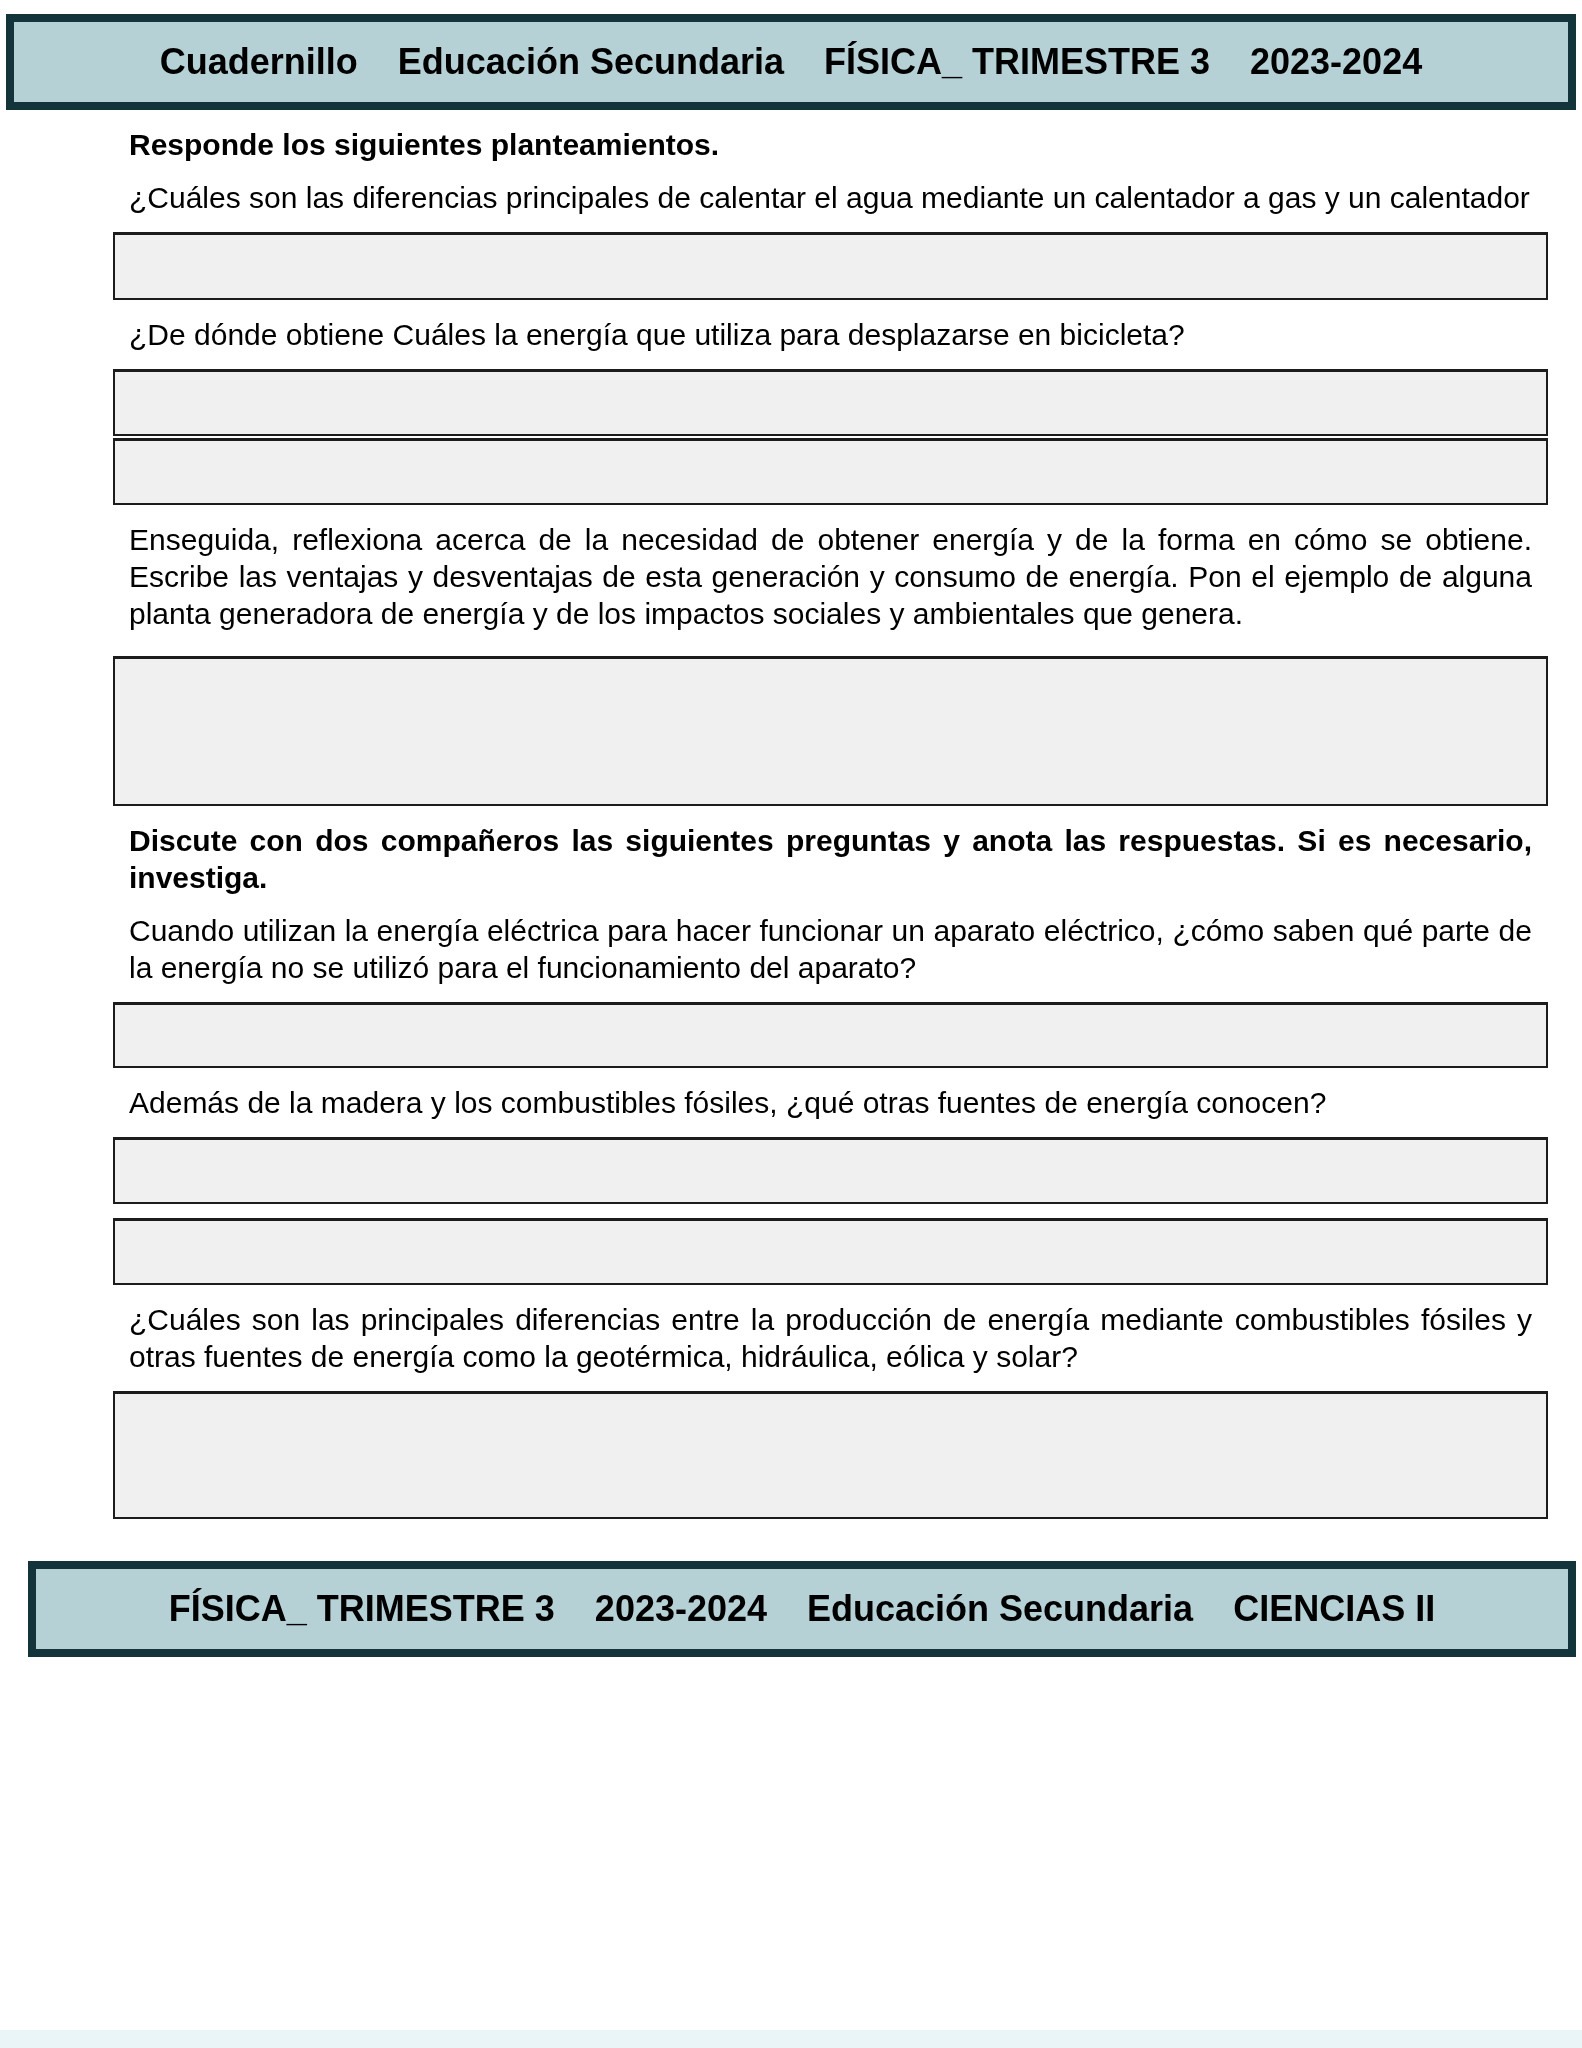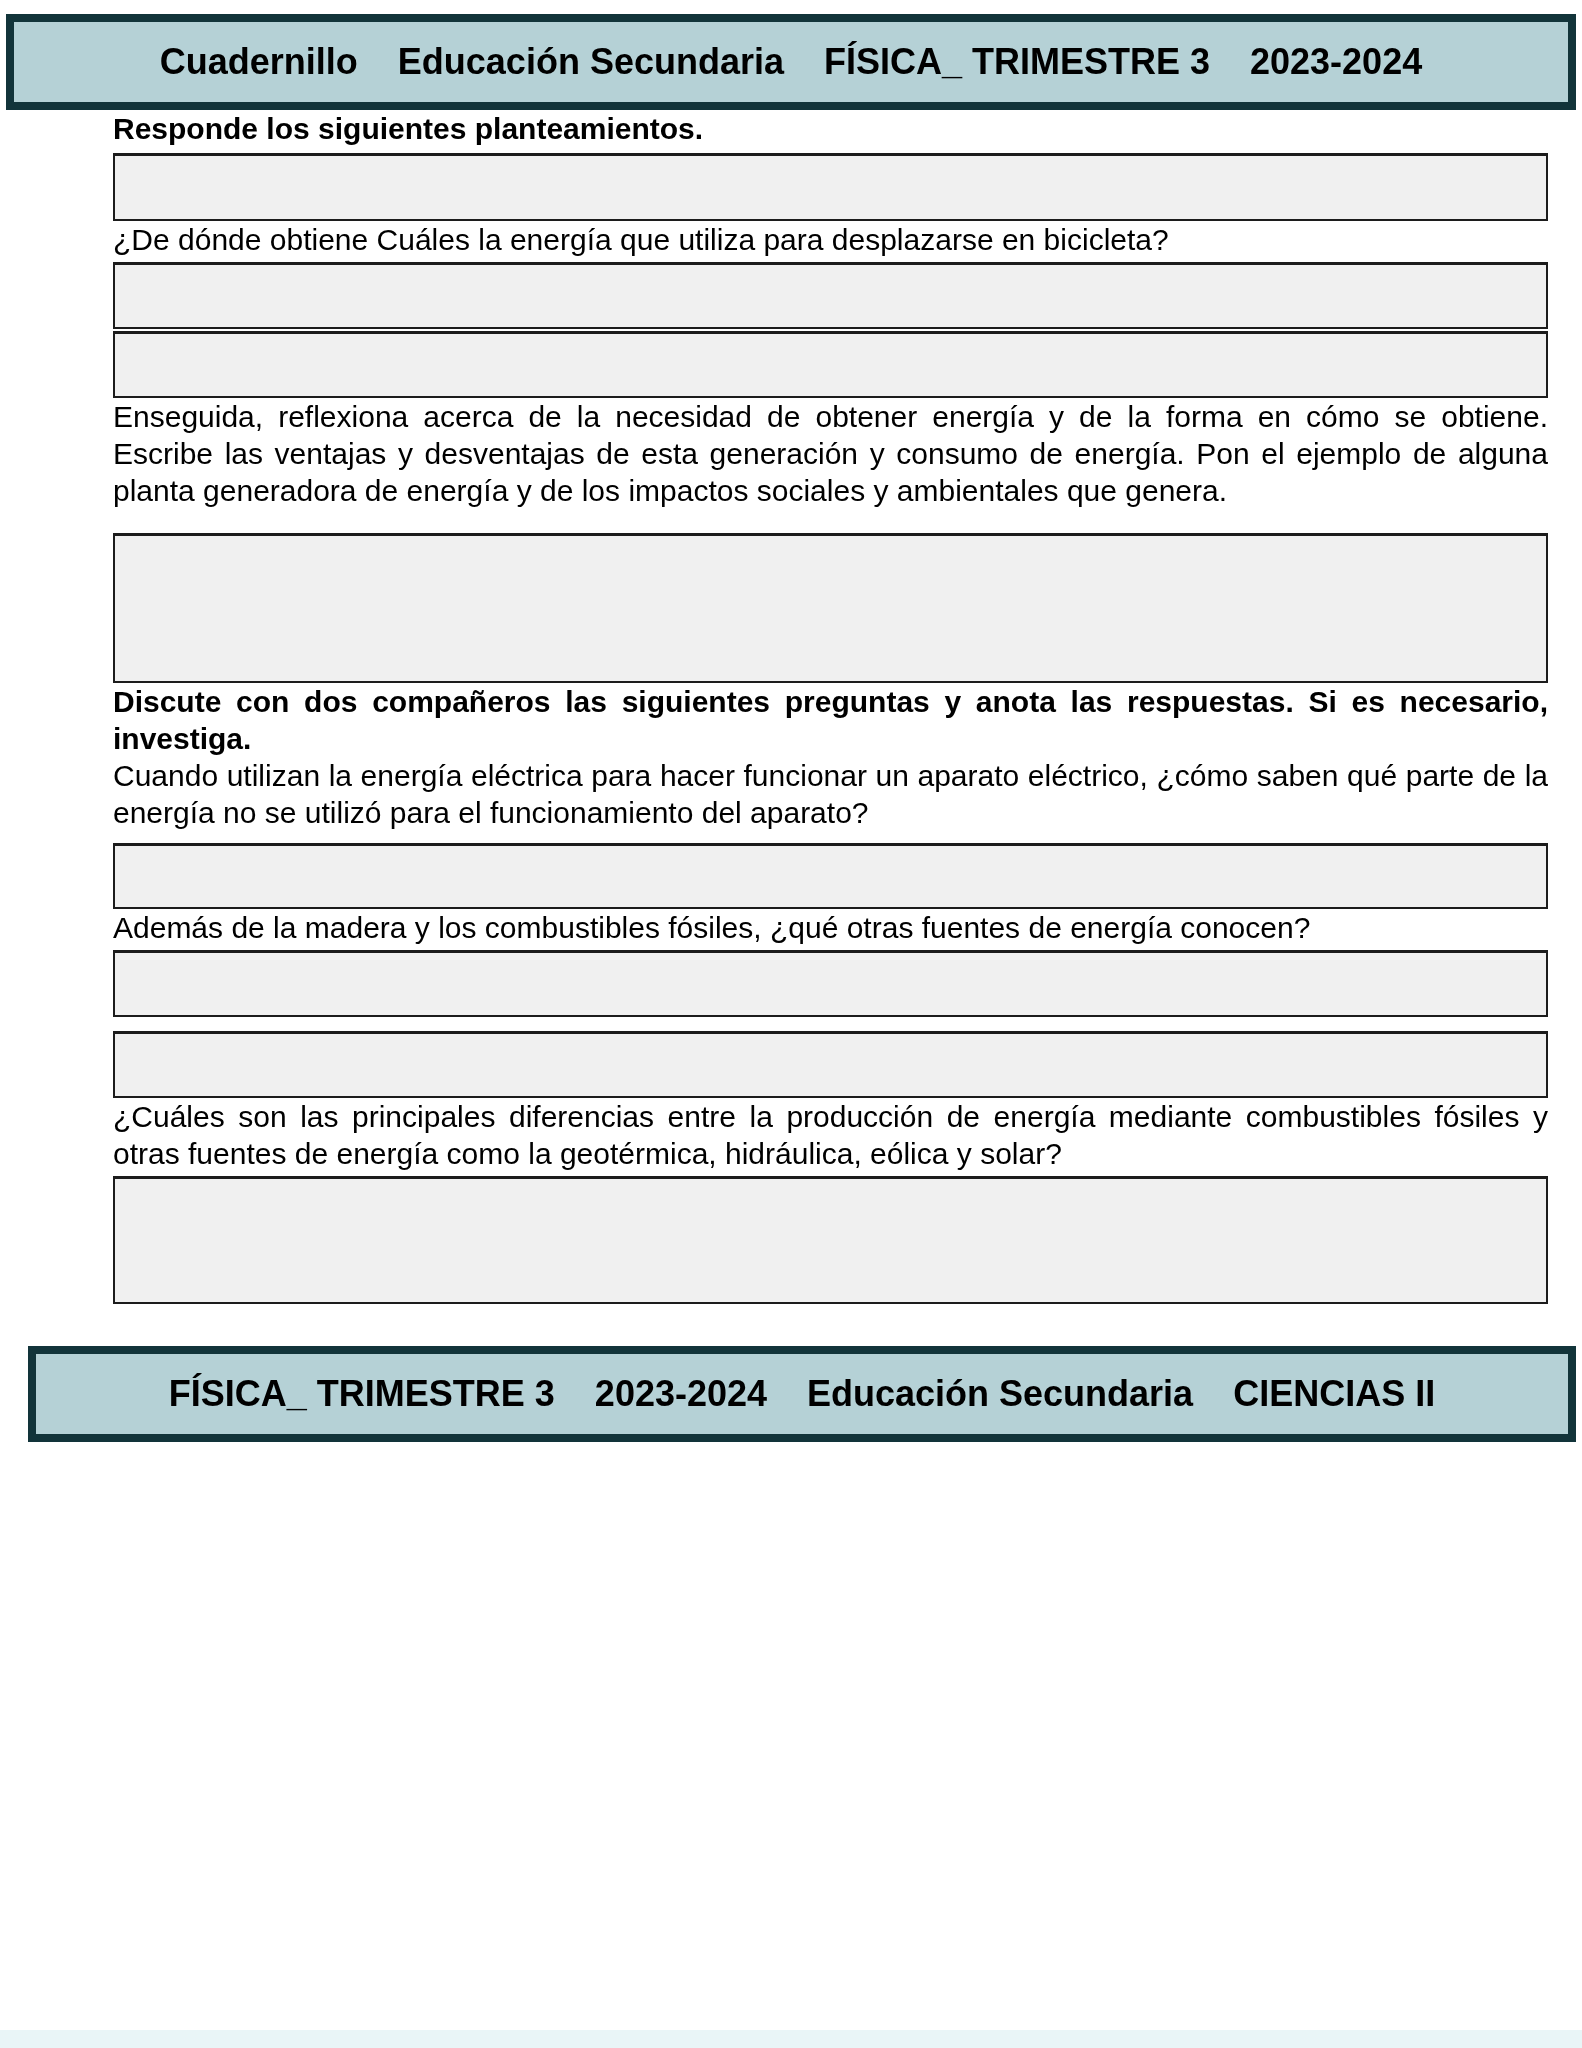--- a/index.html
+++ b/index.html
@@ -33,21 +33,21 @@
     font-weight:bold;
     font-size:36px;
     letter-spacing:0px;
     white-space:pre;
     color:#000;
   }
   .content{
     padding:0 34px 0 113px;
   }
   .content p{
-    margin:0;
+    margin:16px;
     font-size:30px;
     line-height:37px;
   }
   .bold{font-weight:bold;}
   .just{text-align:justify;}
   .answer-box{
     background:var(--box_bg);
     border:2px solid var(--box_border);
     border-top-width:3px;
     box-sizing:border-box;
@@ -83,20 +83,21 @@
 
 <div class="page">
 
   <header class="banner">
     <div class="banner-text">Cuadernillo    Educación Secundaria    FÍSICA_ TRIMESTRE 3    2023-2024</div>
   </header>
 
   <main class="content">
 
     <p class="bold mt132">Responde los siguientes planteamientos.</p>
+    <p class="just">¿Cuáles son las diferencias principales de calentar el agua mediante un calentador a gas y un calentador</p>
     <div class="answer-box h68 mt6"></div>
 
     <p class="mt38">¿De dónde obtiene Cuáles la energía que utiliza para desplazarse en bicicleta?</p>
     <div class="answer-box h67 mt4"></div>
 
     <div class="answer-box h67 mt2"></div>
 
     <p class="just mt8">Enseguida, reflexiona acerca de la necesidad de obtener energía y de la forma en cómo se obtiene. Escribe las ventajas y desventajas de esta generación y consumo de energía. Pon el ejemplo de alguna planta generadora de energía y de los impactos sociales y ambientales que genera.</p>
     <div class="answer-box h150 mt24"></div>
 

